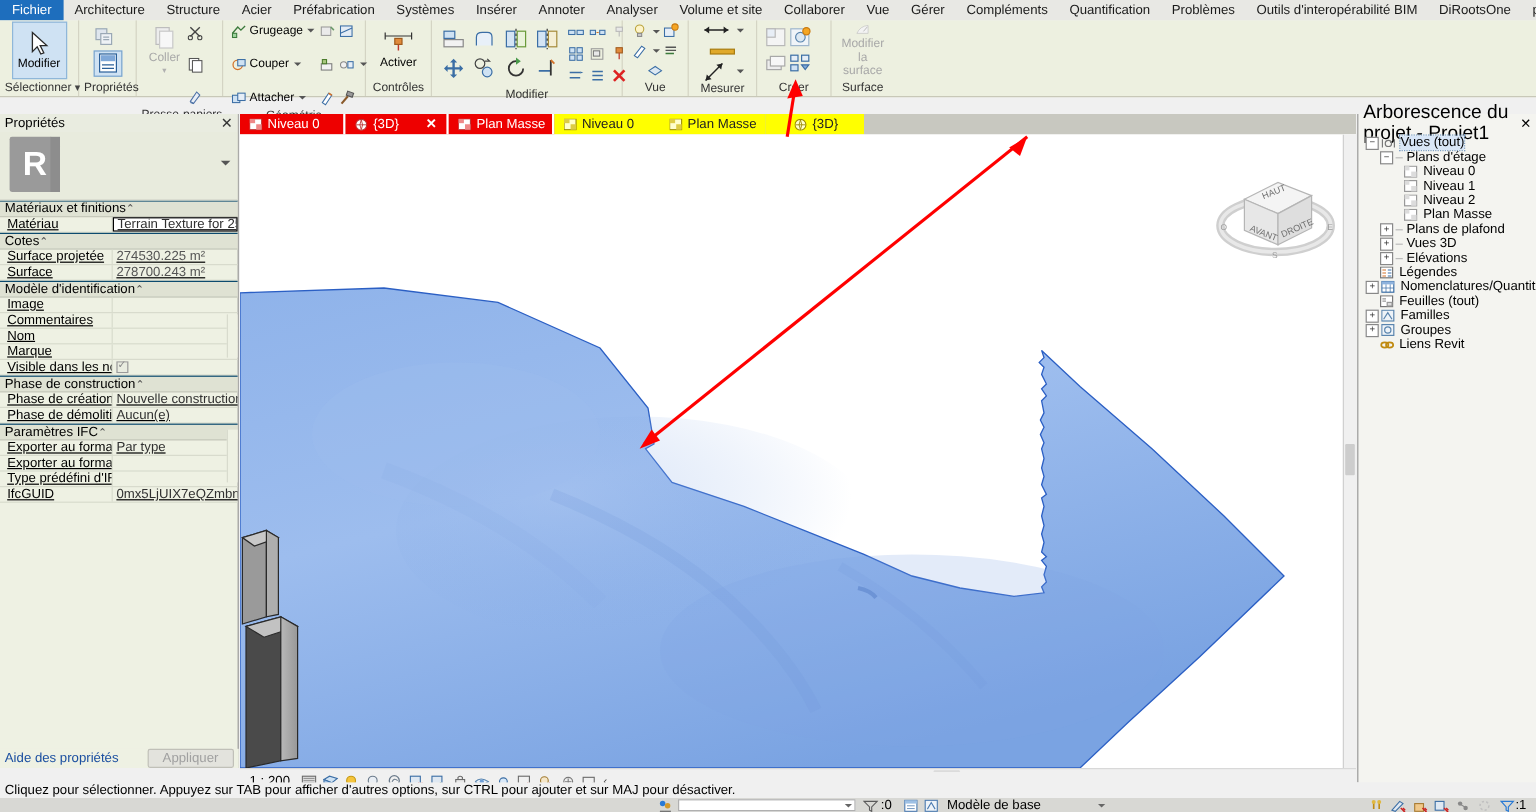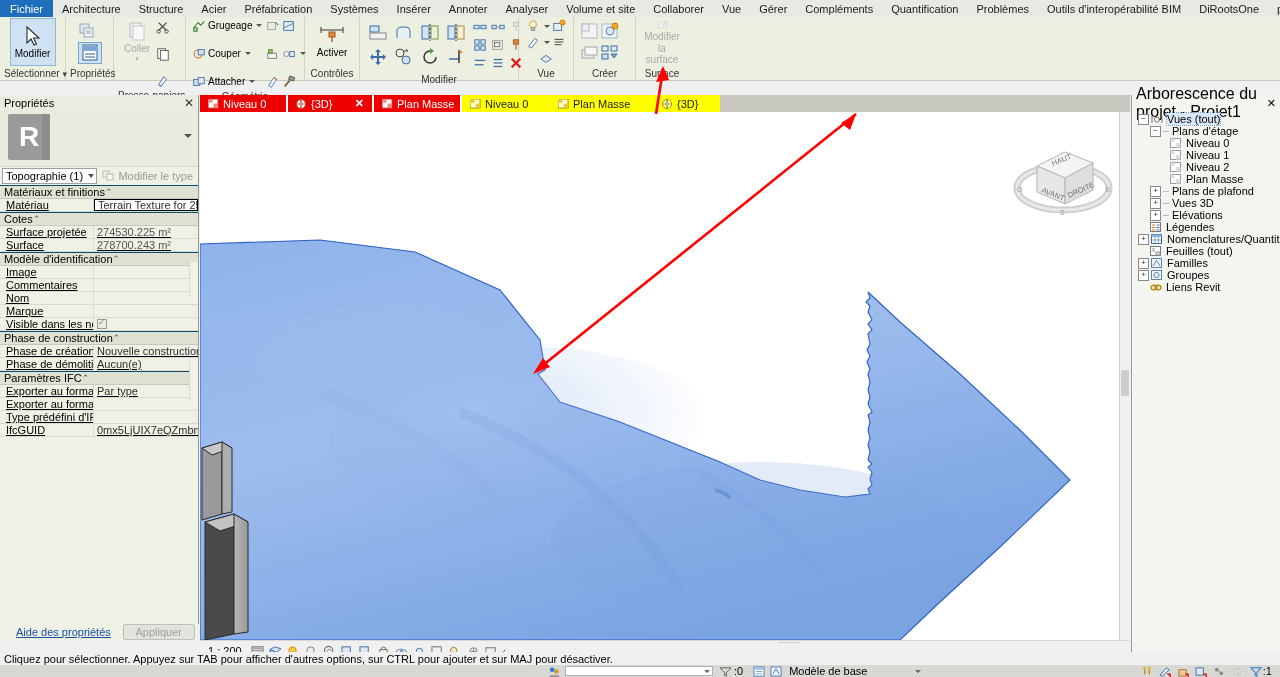--- a/index.html
+++ b/index.html
@@ -68,21 +68,21 @@
          border-right:1px solid #d8dbcd;overflow:hidden;white-space:nowrap;}
   .pval{flex:1;padding-left:3px;display:flex;align-items:center;box-sizing:border-box;
         overflow:hidden;white-space:nowrap;color:#303030;}
   .pval.grey{color:#555;}
   .pval.boxed{border:1px solid #000;background:#fff;margin:0;height:12px;}
   .pscroll{position:absolute;right:0;width:8px;background:#eef1e3;border-left:1px solid #d8dbcd;}
   .chk{width:8px;height:8px;border:1px solid #9a9a9a;background:#e9ece0;display:inline-block;position:relative;}
   .chk::after{content:"✓";position:absolute;left:0px;top:-3px;font-size:9px;color:#8a8a8a;}
   .props-foot{position:absolute;left:0;bottom:0;width:199px;height:16px;display:flex;align-items:center;
               justify-content:space-between;padding:0 4px;box-sizing:border-box;background:#eef1e3;}
-  .link{color:#1b4fa0;text-decoration:underline;font-size:11px;margin-left:12px;}
+  .link{color:#1b4fa0;font-size:11px;}
   .applybtn{background:#e3e3dd;border:1px solid #c0c0b8;color:#a0a0a0;font-size:11px;
             padding:1px 12px;border-radius:2px;}
 
   
   .viewtabs{position:absolute;left:200px;top:95px;width:930px;height:17px;background:#c8c8c0;display:flex;align-items:stretch;}
   .vtab{display:flex;align-items:center;gap:4px;padding:0 8px;font-size:11px;height:17px;box-sizing:border-box;white-space:nowrap;}
   .vtab.red{background:#ee0000;color:#fff;border-right:2px solid #ffffff;}
   .vtab.yellow{background:#ffff00;color:#222;}
   .vtab .xc{margin-left:8px;font-weight:bold;font-size:11px;}
   .tabico{width:11px;height:10px;flex:none;}
@@ -417,20 +417,46 @@
         </div>
         <div class="irow">
           <svg class="ic" viewBox="0 0 16 16">
             <path d="M2 9 L8 5 L14 9 L8 13 Z" fill="#dde8f2" stroke="#3b6ea5"></path>
           </svg>
         </div>
       </div>
       <div class="rpanel-title">Vue</div>
     </div>
 
+    <div class="rpanel" style="width:57px;">
+      <div class="rpanel-body" style="flex-direction:column;justify-content:center;gap:2px;">
+        <div class="irow">
+          <svg width="26" height="12" viewBox="0 0 26 12">
+            <line x1="3" y1="5" x2="23" y2="5" stroke="#222" stroke-width="1.2"></line>
+            <path d="M3 5 L7 2 L7 8 Z" fill="#222"></path>
+            <path d="M23 5 L19 2 L19 8 Z" fill="#222"></path>
+          </svg>
+          <span class="tiny-caret"></span>
+        </div>
+        <div class="irow">
+          <svg width="26" height="8" viewBox="0 0 26 8">
+            <rect x="3" y="2" width="20" height="4" fill="#e0a92a" stroke="#a87c10"></rect>
+          </svg>
+        </div>
+        <div class="irow">
+          <svg width="26" height="18" viewBox="0 0 26 18">
+            <line x1="4" y1="16" x2="18" y2="2" stroke="#222" stroke-width="1.2"></line>
+            <path d="M4 16 L5 11 L9 15 Z" fill="#222"></path>
+            <path d="M18 2 L17 7 L13 3 Z" fill="#222"></path>
+          </svg>
+          <span class="tiny-caret"></span>
+        </div>
+      </div>
+      <div class="rpanel-title">Mesurer</div>
+    </div>
 
     <div class="rpanel" style="width:62px;">
       <div class="rpanel-body" style="align-items:center;">
         <div class="grid2">
           <svg width="20" height="19" viewBox="0 0 20 19">
             <rect x="2" y="2" width="15" height="14" fill="#f4f4f4" stroke="#b8b8b8"></rect>
             <rect x="2" y="2" width="7" height="7" fill="#e8eef6" stroke="#b8b8b8"></rect>
           </svg>
           <svg width="20" height="19" viewBox="0 0 20 19">
             <rect x="2" y="2" width="15" height="14" fill="#f0f4f8" stroke="#9fb6cc"></rect>
@@ -469,33 +495,20 @@
 
 
   <div class="props">
     <div class="props-hdr">
       <span>Propriétés</span>
       <span class="x">✕</span>
     </div>
     <div class="prop-preview">
       <div class="rlogo">R</div>
       <div class="prev-caret"></div>
-    </div>
-    <div class="typerow">
-      <div class="typesel">
-        <span>Topographie (1)</span>
-        <span class="cv"></span>
-      </div>
-      <div class="editbtn">
-        <svg width="13" height="12" viewBox="0 0 13 12">
-          <rect x="1" y="1" width="6" height="6" fill="#eee" stroke="#bbb"></rect>
-          <rect x="5" y="4" width="6" height="6" fill="#f7f7f7" stroke="#bbb"></rect>
-        </svg>
-        <span>Modifier le type</span>
-      </div>
     </div>
 
     <div class="ptable">
 
       <div class="pgroup">
         <span>Matériaux et finitions</span>
         <span class="chev">⌃</span>
       </div>
       <div class="prow">
         <div class="pname">Matériau</div>

